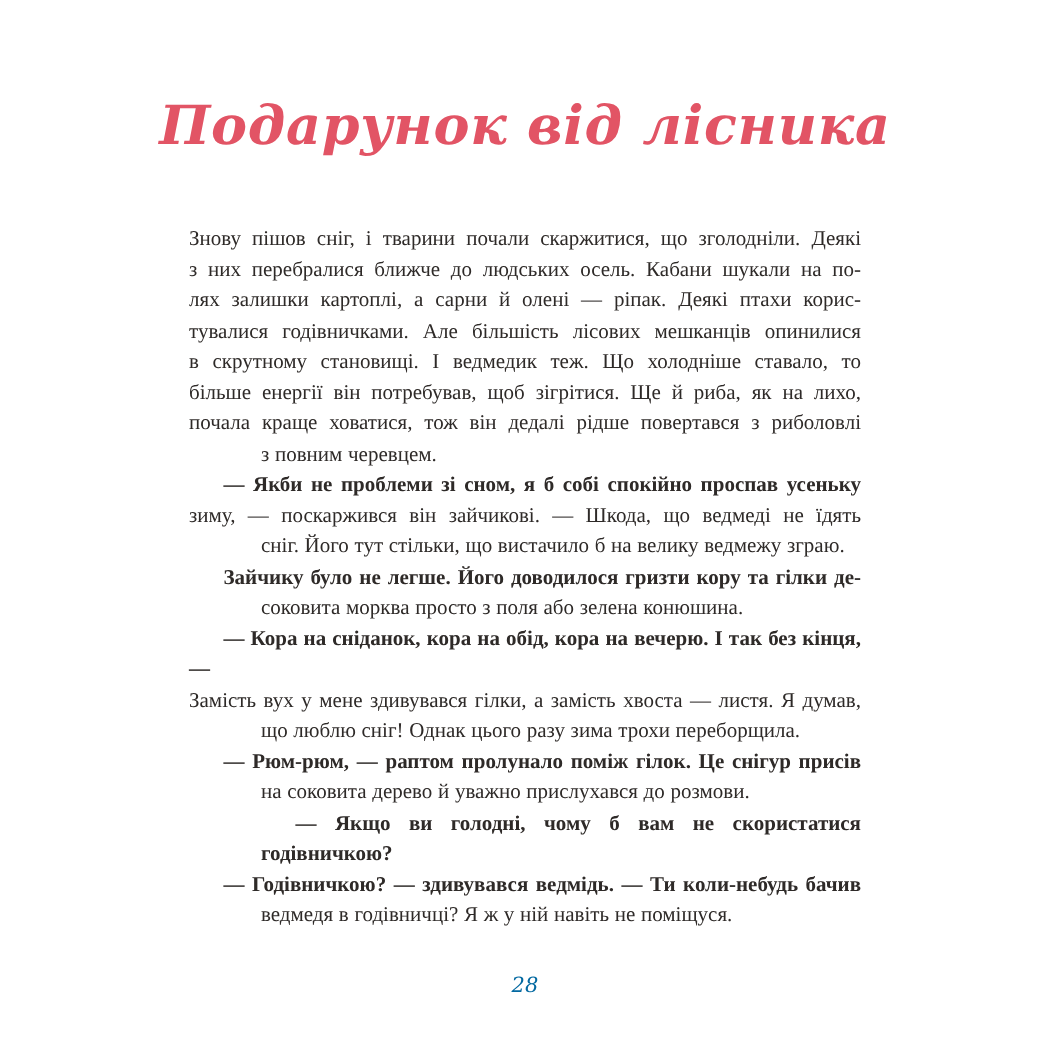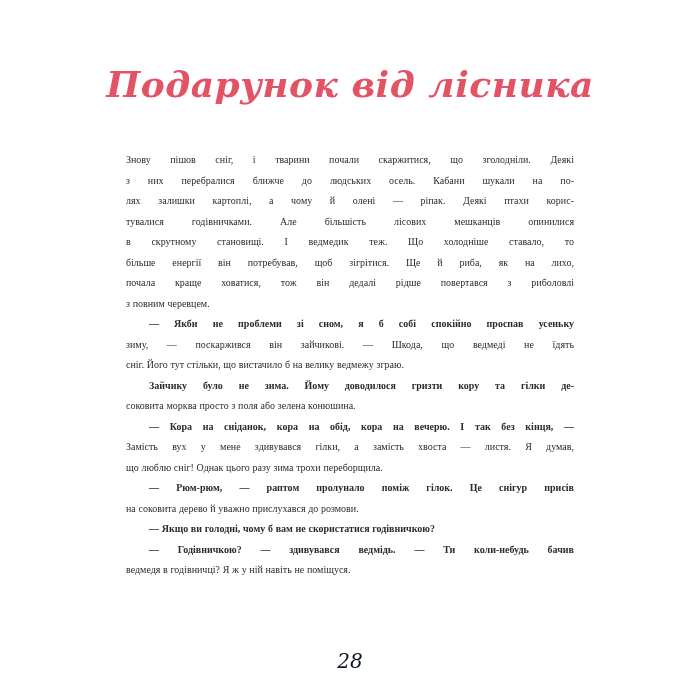--- a/index.html
+++ b/index.html
@@ -28,67 +28,68 @@
     font-size: 36px;
     line-height: 48px;
     letter-spacing: 0.5px;
     color: var(--title-color, #e25465);
   }
   .body-text {
     position: absolute;
     top: 150px;
     left: 126px;
     width: 448px;
-    font-size: 10px;
+    font-size: 14px;
     line-height: 20.5px;
     color: var(--text-color, #2e2a28);
   }
   .body-text .line {
     text-align: justify;
     text-align-last: justify;
     word-spacing: 0.02em;
   }
   .body-text .line.last {
     text-align-last: left;
+    margin-left: 48px;
   }
   .body-text .line.indent {
     text-indent: 23px;
     font-weight: bold;
   }
   .folio {
     position: absolute;
     top: 649px;
     left: 0;
     right: 0;
     text-align: center;
     font-family: "DejaVu Serif", serif;
     font-style: italic;
-    font-size: 20px;
-    color: #0f172a;
+    font-size: 14px;
+    color: #0369a1;
   }
 </style>
 </head>
 <body>
 
 <div class="page">
   <h1 class="title">Подарунок від лісника</h1>
 
   <div class="body-text">
       <div class="line">Знову пішов сніг, і тварини почали скаржитися, що зголодніли. Деякі</div>
       <div class="line">з них перебралися ближче до людських осель. Кабани шукали на по-</div>
-      <div class="line">лях залишки картоплі, а чому й олені — ріпак. Деякі птахи корис-</div>
+      <div class="line">лях залишки картоплі, а сарни й олені — ріпак. Деякі птахи корис-</div>
       <div class="line">тувалися годівничками. Але більшість лісових мешканців опинилися</div>
       <div class="line">в скрутному становищі. І ведмедик теж. Що холодніше ставало, то</div>
       <div class="line">більше енергії він потребував, щоб зігрітися. Ще й риба, як на лихо,</div>
       <div class="line">почала краще ховатися, тож він дедалі рідше повертався з риболовлі</div>
       <div class="line last">з повним черевцем.</div>
       <div class="line indent">— Якби не проблеми зі сном, я б собі спокійно проспав усеньку</div>
       <div class="line">зиму, — поскаржився він зайчикові. — Шкода, що ведмеді не їдять</div>
       <div class="line last">сніг. Його тут стільки, що вистачило б на велику ведмежу зграю.</div>
-      <div class="line indent">Зайчику було не зима. Йому доводилося гризти кору та гілки де-</div>
+      <div class="line indent">Зайчику було не легше. Його доводилося гризти кору та гілки де-</div>
       <div class="line last">соковита морква просто з поля або зелена конюшина.</div>
       <div class="line indent">— Кора на сніданок, кора на обід, кора на вечерю. І так без кінця, —</div>
       <div class="line">Замість вух у мене здивувався гілки, а замість хвоста — листя. Я думав,</div>
       <div class="line last">що люблю сніг! Однак цього разу зима трохи переборщила.</div>
       <div class="line indent">— Рюм-рюм, — раптом пролунало поміж гілок. Це снігур присів</div>
       <div class="line last">на соковита дерево й уважно прислухався до розмови.</div>
       <div class="line last indent">— Якщо ви голодні, чому б вам не скористатися годівничкою?</div>
       <div class="line indent">— Годівничкою? — здивувався ведмідь. — Ти коли-небудь бачив</div>
       <div class="line last">ведмедя в годівничці? Я ж у ній навіть не поміщуся.</div>
     </div>

